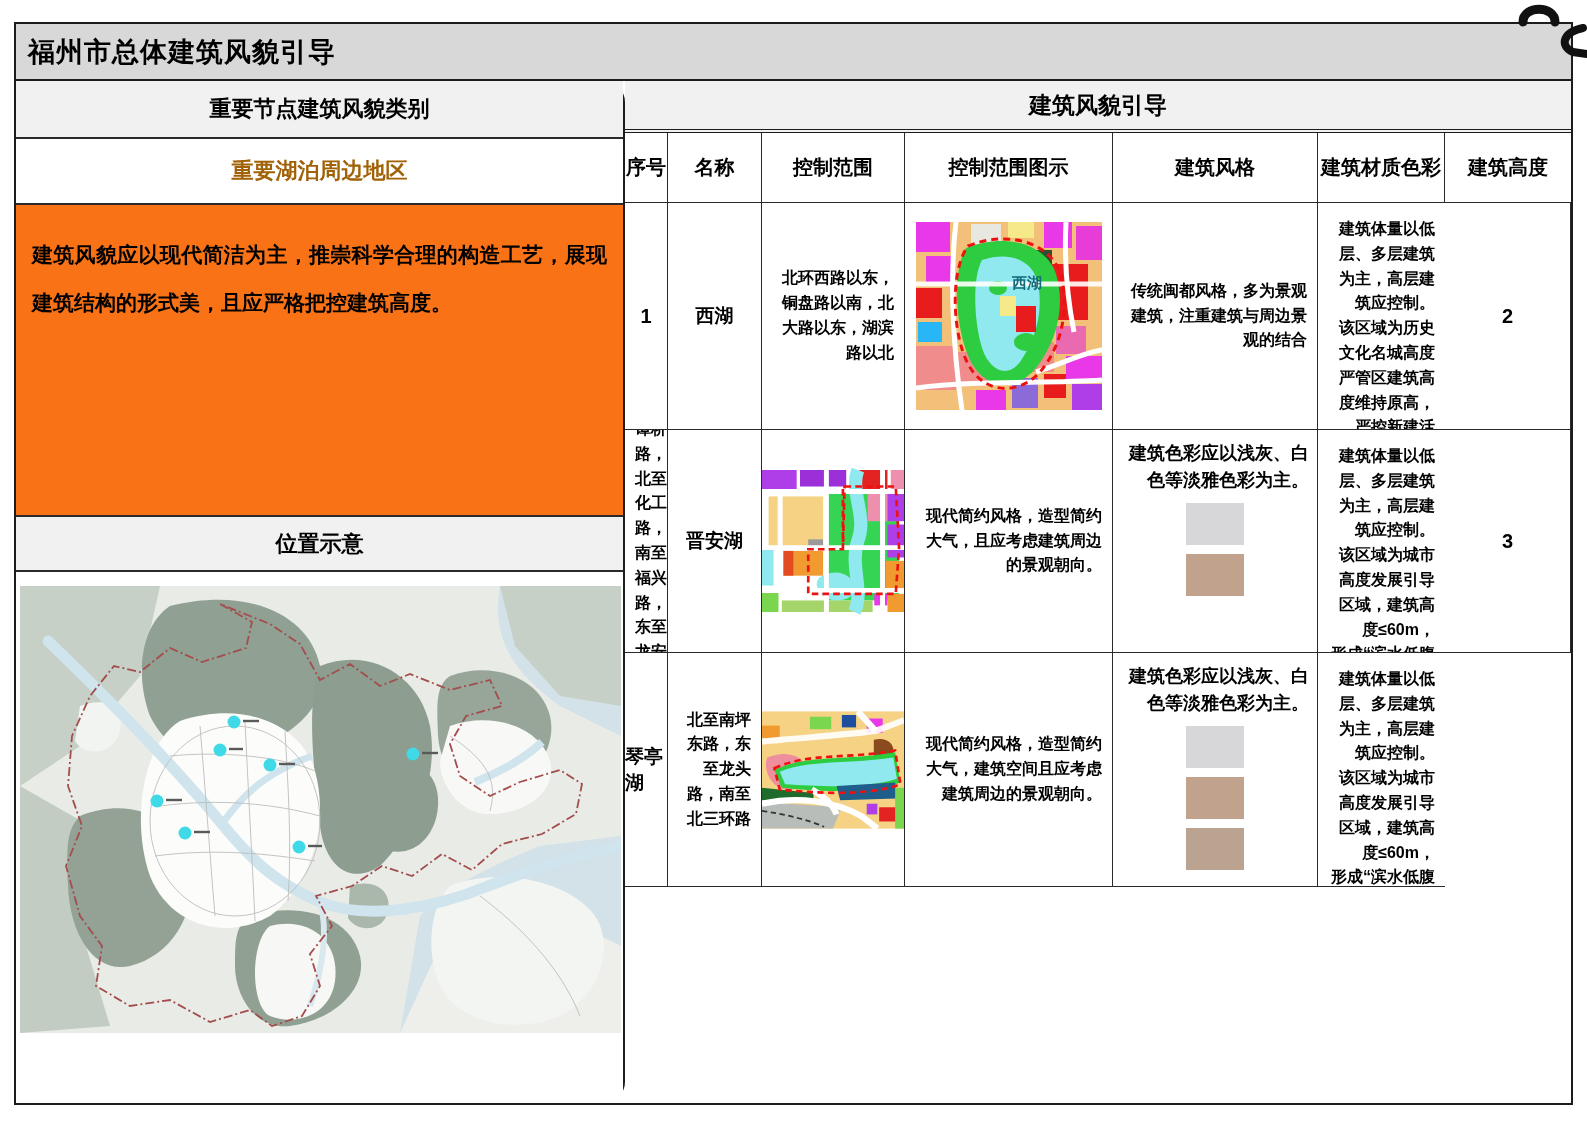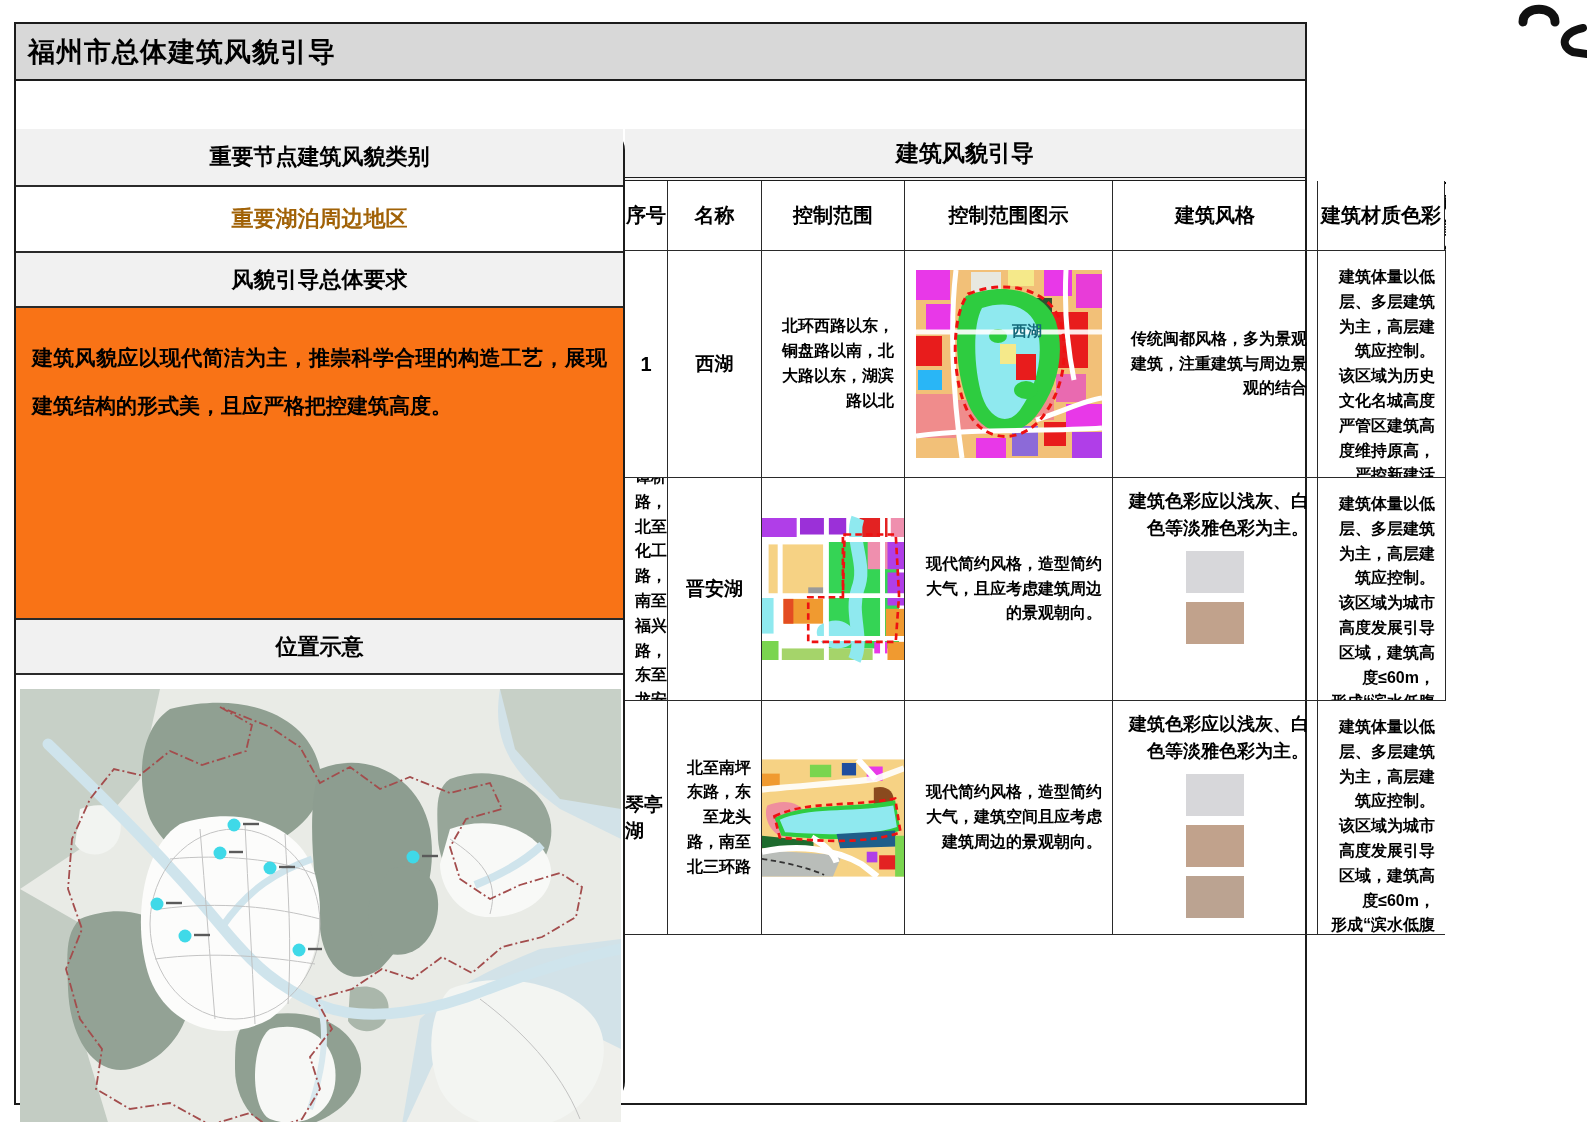--- a/index.html
+++ b/index.html
@@ -1,21 +1,21 @@
 <!DOCTYPE html>
 <html><head>
 <meta charset="utf-8">
 <style>
   * { margin:0; padding:0; box-sizing:border-box; }
   html,body { width:1587px; height:1122px; background:#ffffff; overflow:hidden;
               font-family:"Liberation Sans","DejaVu Sans",sans-serif; color:#000; }
   .page { position:relative; width:1587px; height:1122px; background:#fff; }
 
-  .frame { position:absolute; left:14px; top:22px; width:1293px; height:1083px;
-           border:2px solid #1c1c1c; display:flex; flex-direction:column; background:#fff;gap:48px; }
+  .frame { position:absolute; left:14px; top:22px; width:1559px; height:1083px;
+           border:2px solid #1c1c1c; display:flex; flex-direction:column; background:#fff; }
 
   .titlebar { height:57px; background:#d8d8d8; border-bottom:2px solid #1c1c1c;
               display:flex; align-items:center; padding-left:12px;
               font-size:27px; font-weight:bold; letter-spacing:1px; }
 
   .content { flex:1; display:flex; min-height:0; }
 
   
   .left { width:609px; border-right:2px solid #1c1c1c; display:flex; flex-direction:column;border-radius:21px; }
   .sec-header { background:#f1f1f1; border-bottom:2px solid #2a2a2a; display:flex;
@@ -66,21 +66,20 @@
 
   <div class="frame">
 
     <div class="titlebar">福州市总体建筑风貌引导</div>
 
     <div class="content">
 
       <div class="left">
         <div class="sec-header h58">重要节点建筑风貌类别</div>
         <div class="cat-row">重要湖泊周边地区</div>
-        <div class="sec-header h55">风貌引导总体要求</div>
         <div class="req-body">建筑风貌应以现代简洁为主，推崇科学合理的构造工艺，展现建筑结构的形式美，且应严格把控建筑高度。</div>
         <div class="sec-header h55">位置示意</div>
 
         <div class="map-cell">
           <svg width="601" height="447" viewBox="0 0 601 447">
 
             <rect x="0" y="0" width="601" height="447" fill="#d2e2e8"></rect>
 
             <path d="M0,0 H480 C470,60 500,90 540,120 L601,150 V250 L520,260 C470,280 430,300 400,330 L380,447 H0 Z" fill="#e9ebe6"></path>
             <path d="M380,447 L420,360 L470,330 L540,330 L601,360 V447 Z" fill="#eeefeb"></path>

